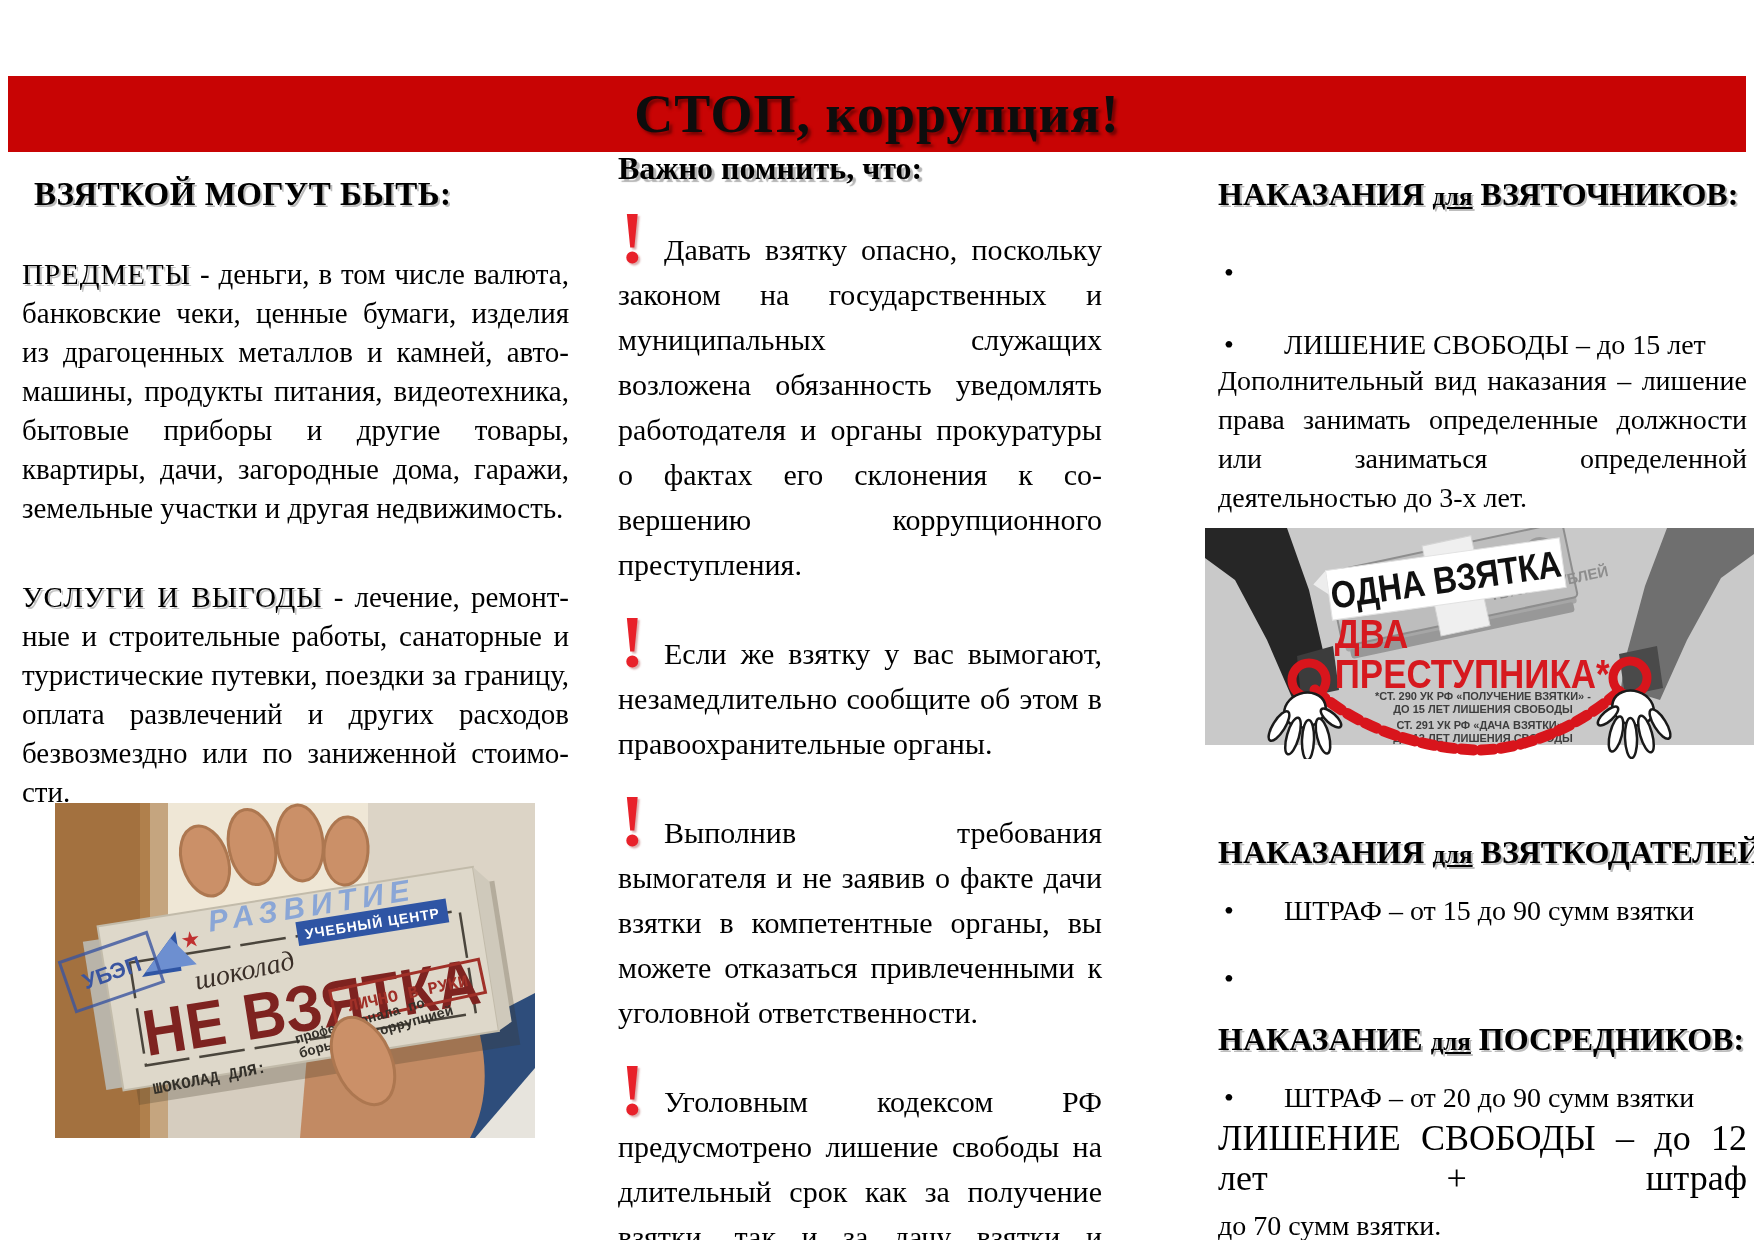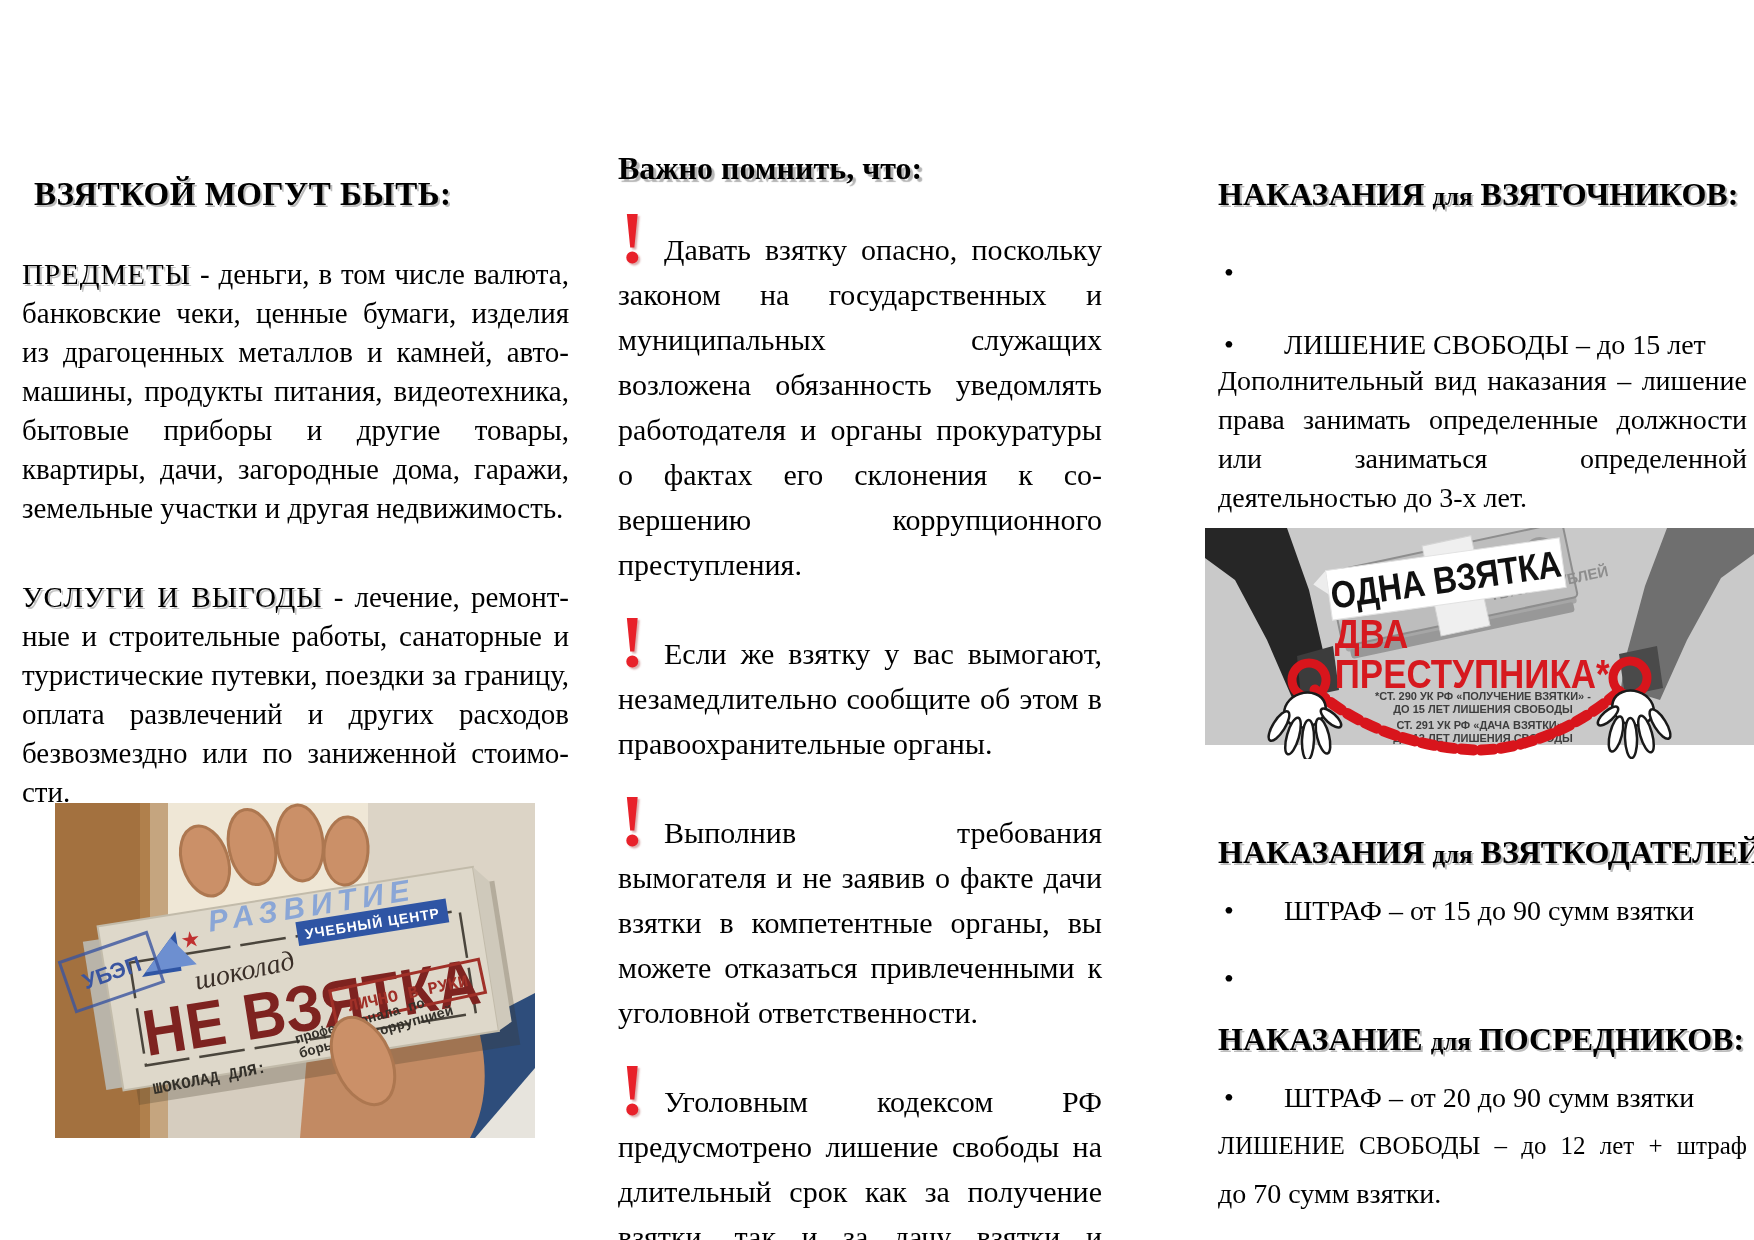--- a/index.html
+++ b/index.html
@@ -21,37 +21,40 @@
   .col-mid h1{font-size:32px;margin:0 0 40px 0;font-weight:bold;
               text-shadow:3px 3px 1px #b5b5b5;white-space:nowrap;}
   .mid-p{position:relative;font-size:30px;line-height:45px;text-align:justify;
          margin:0 0 44px 0;text-indent:46px;}
   .bang{position:absolute;left:2px;top:-26px;font-size:74px;line-height:74px;font-weight:bold;
         color:#e8212a;text-indent:0;text-shadow:2px 2px 2px rgba(150,20,20,.35);}
   .col-right{left:1218px;top:176px;width:529px;}
   .sec{position:absolute;left:0;width:529px;}
   .sec1{top:0;} .sec2{top:658px;} .sec3{top:845px;}
   .rh{font-size:32px;font-weight:bold;margin:0;text-shadow:2px 2px 0 #bdbdbd;white-space:nowrap;}
-  .rh .small{font-size:25px;}
+  .rh .small{font-size:25px;text-decoration:underline;}
   .bullet{display:flex;font-size:28px;}
   .bullet .dot{width:60px;padding-left:6px;flex:none;}
   .m44{margin-top:44px;} .m40{margin-top:40px;} .m24{margin-top:24px;} .m36{margin-top:36px;}
   .rnote{font-size:28px;line-height:39px;text-align:justify;}
-  .stretch{font-size:25px;line-height:40px;text-align:justify;text-align-last:justify;margin-top:12px;}
+  .stretch{font-size:36px;line-height:40px;text-align:justify;text-align-last:justify;margin-top:4px;}
   .lastline{font-size:28px;margin-top:12px;}
   
   .photo{position:absolute;left:55px;top:803px;width:480px;height:335px;}
   .cartoon{position:absolute;left:1205px;top:528px;width:549px;height:231px;}
   svg text{user-select:none;}
 </style>
 </head>
 <body>
 
 <div class="page">
 
+  <div class="banner">
+    <span class="title">СТОП, коррупция!</span>
+  </div>
 
   <div class="col col-left">
     <h2>ВЗЯТКОЙ МОГУТ БЫТЬ:</h2>
     <p><span class="lead">ПРЕДМЕТЫ</span><span> - деньги, в том числе валюта, банковские чеки, ценные бумаги, изделия из драгоценных металлов и камней, авто­машины, продукты питания, видеотехни­ка, бытовые приборы и другие товары, квартиры, дачи, загородные дома, гаражи, земельные участки и другая недвижи­мость.</span></p>
     <p style="margin-bottom:0;"><span class="lead">УСЛУГИ И ВЫГОДЫ</span><span> - лечение, ремонт­ные и строительные работы, санаторные и туристические путевки, поездки за грани­цу, оплата развлечений и других расходов безвозмездно или по заниженной стоимо­сти.</span></p>
   </div>
 
   <svg class="photo" viewBox="0 0 480 335">
     <rect width="480" height="335" fill="#d6cdbf"></rect>
     <rect x="0" y="0" width="95" height="335" fill="#a3713f"></rect>

